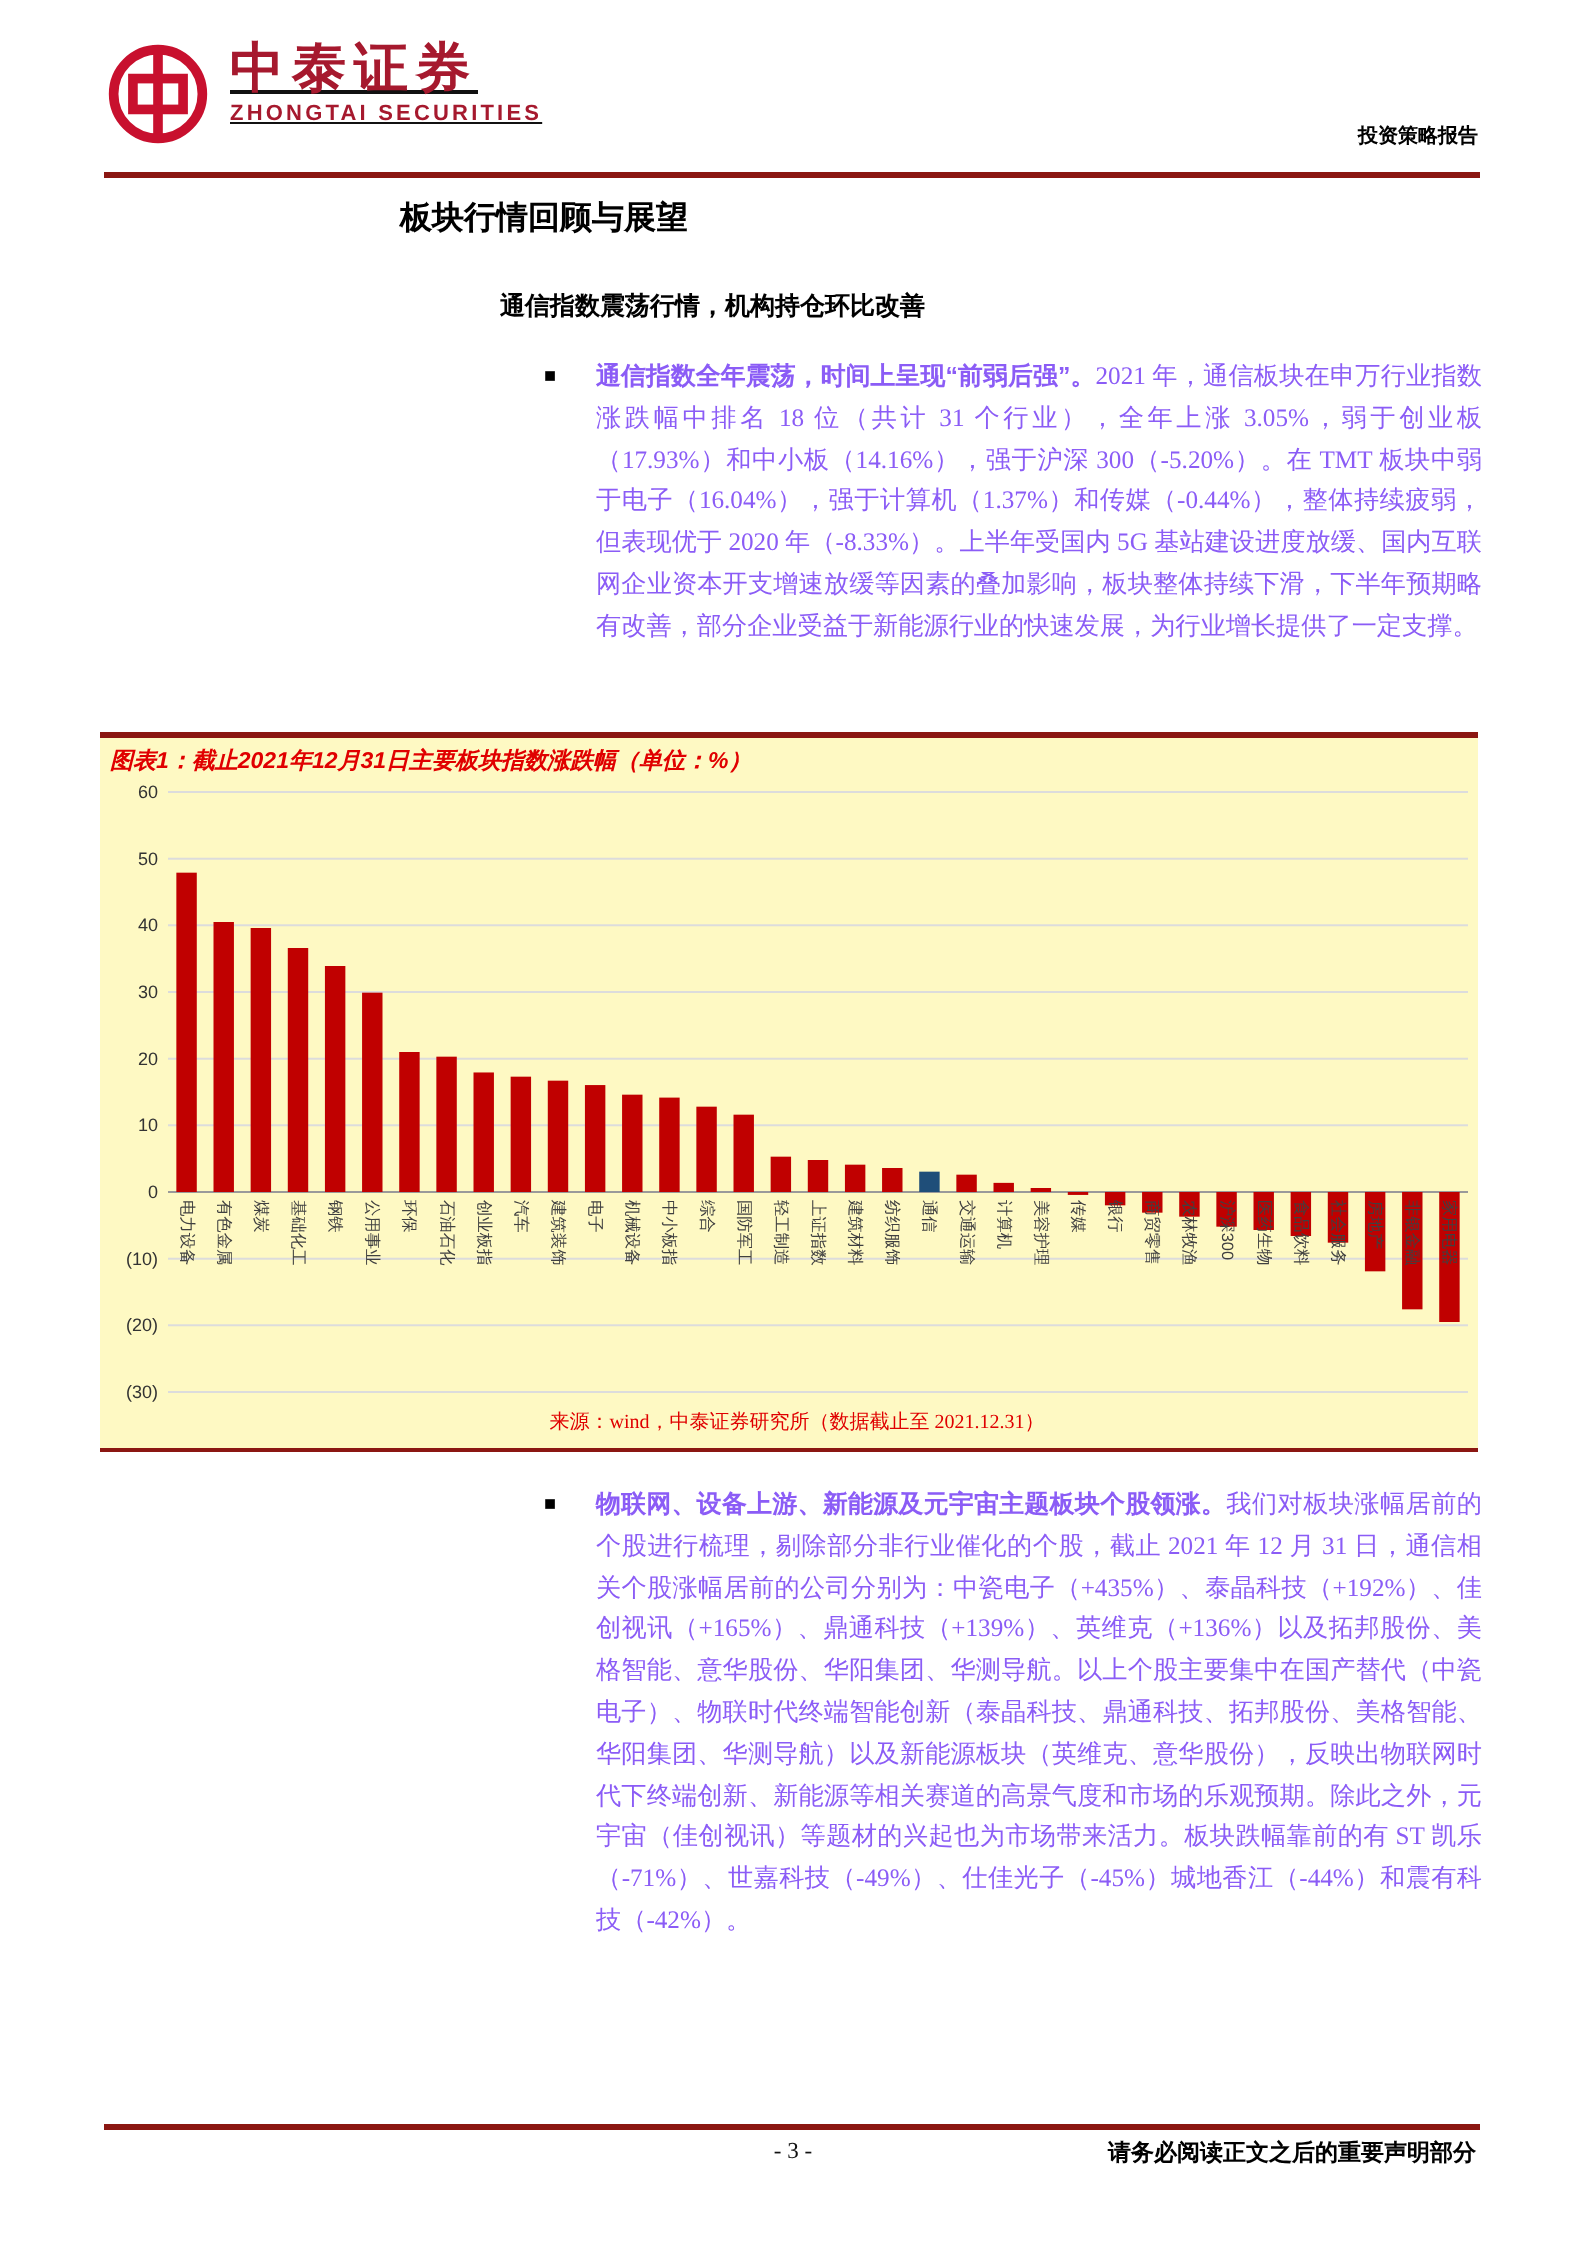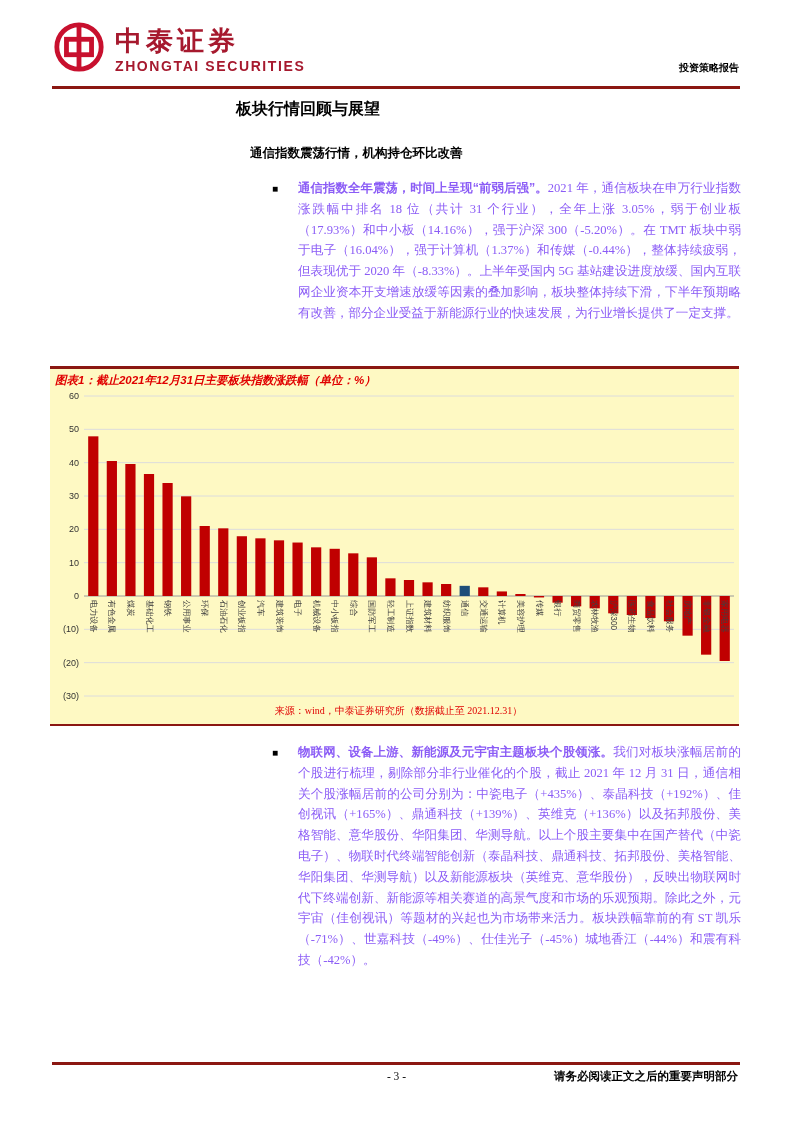--- a/index.html
+++ b/index.html
@@ -3,39 +3,39 @@
 <meta charset="utf-8">
 <style>
   * { margin:0; padding:0; box-sizing:border-box; }
   html,body { background:#ffffff; }
   .page {
     position:relative; width:793px; height:1122px; background:#ffffff;
     font-family:"Liberation Serif","DejaVu Serif",serif; color:#111;
     overflow:hidden; margin:0 auto;
   }
   
-  .logo { position:absolute; left:52px; top:20px; display:flex; align-items:flex-end; gap:9px; }
+  .logo { position:absolute; left:52px; top:20px; display:flex; align-items:flex-start; gap:9px;text-decoration:underline; }
   .logo-mark { width:54px; height:54px; }
   .brand-cn {
     font-family:"Liberation Sans","DejaVu Sans",sans-serif; font-weight:bold;
     font-size:27px; color:#A6192E; letter-spacing:4px; line-height:1.05;
   }
   .brand-en {
     font-family:"Liberation Sans","DejaVu Sans",sans-serif; font-weight:bold;
-    font-size:14px; color:#A6192E; letter-spacing:1.6px; margin-top:3px;
+    font-size:11px; color:#A6192E; letter-spacing:1.6px; margin-top:3px;
   }
   .report-type {
     position:absolute; right:54px; top:61px; color:#000;
     font-family:"Liberation Sans","DejaVu Sans",sans-serif; font-weight:bold; font-size:10px;
   }
   .header-rule { position:absolute; left:52px; right:53px; top:86px; border-top:3px solid #8B1712; }
   
   .section-title {
     position:absolute; left:200px; top:99px;
-    font-family:"Liberation Sans","DejaVu Sans",sans-serif; font-size:16px; font-weight:bold; color:#000;margin-left:36px;
+    font-family:"Liberation Sans","DejaVu Sans",sans-serif; font-size:16px; font-weight:bold; color:#000;
   }
   .subsection-title {
     position:absolute; left:250px; top:145px;
     font-family:"Liberation Sans","DejaVu Sans",sans-serif; font-size:12.5px; font-weight:bold; color:#000;
   }
   
   .bullet-para { position:absolute; left:272px; width:469px; display:flex; }
   .bullet-para .bullet { flex:0 0 26px; font-size:10px; line-height:21px; color:#000; }
   .bullet-para p { flex:1; font-size:12.6px; line-height:20.8px; text-align:justify; color:#8b5cf6; }
   .bullet-para b { font-family:"Liberation Sans","DejaVu Sans",sans-serif; font-size:12.4px; }

